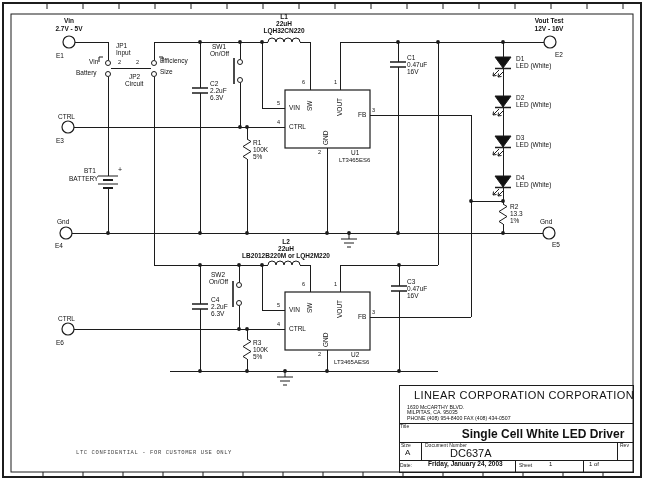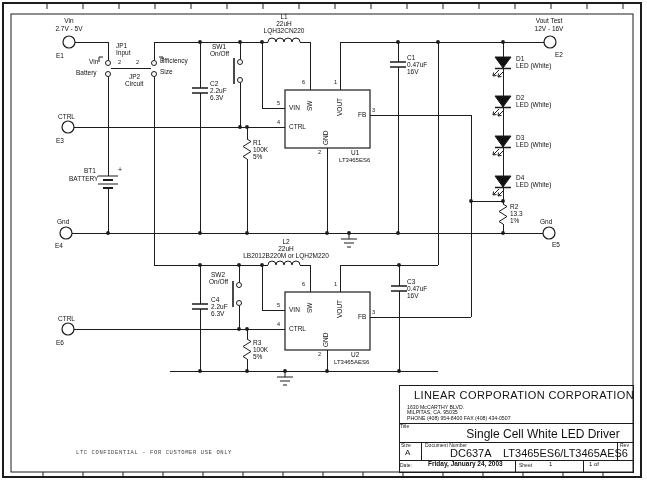--- a/index.html
+++ b/index.html
@@ -1,21 +1,21 @@
 <!DOCTYPE html>
 <html><head>
 <meta charset="utf-8">
 <style>
   html,body{margin:0;padding:0;background:#fff;}
   #sheet{position:relative;width:647px;height:500px;background:#fff;overflow:hidden;
          font-family:"Liberation Sans",sans-serif;color:#111;}
   #gfx{position:absolute;left:0;top:0;}
   .lbl{position:absolute;font:6.5px "Liberation Sans",sans-serif;line-height:1;
        white-space:nowrap;color:#111;}
-  .c{transform:translateX(-50%);}
+  .c{transform:translateX(-50%);font-weight:bold;}
   .pn{font-size:5.5px;}
   .v{position:absolute;font:6.5px "Liberation Sans",sans-serif;line-height:1;white-space:nowrap;
      transform-origin:0 0;transform:rotate(-90deg);color:#111;}
   .tbs{font-size:5px;color:#222;}
   .tbco{font-size:11px;letter-spacing:.4px;color:#111;}
   .tbad{font-size:5.2px;color:#111;}
   .tbtitle{font-size:12px;color:#111;}
   .tbbig{font-size:11px;color:#111;}
   .tbA{font-size:8px;color:#111;}
   .tbdate{font-size:6.5px;font-weight:bold;color:#111;}
@@ -325,21 +325,20 @@
 <div class="lbl tbco" style="left:414px;top:390px">LINEAR CORPORATION CORPORATION</div>
 <div class="lbl tbad" style="left:407px;top:405px">1630 McCARTHY BLVD.</div>
 <div class="lbl tbad" style="left:407px;top:410px">MILPITAS, CA. 95035</div>
 <div class="lbl tbad" style="left:407px;top:416px">PHONE (408) 954-8400  FAX (408) 434-0507</div>
 <div class="lbl tbs" style="left:400px;top:424px">Title</div>
 <div class="lbl tbtitle c" style="left:543px;top:428px">Single Cell White LED Driver</div>
 <div class="lbl tbs" style="left:401px;top:443px">Size</div>
 <div class="lbl tbA" style="left:405px;top:449px">A</div>
 <div class="lbl tbs" style="left:425px;top:443px">Document Number</div>
 <div class="lbl tbbig" style="left:450px;top:448px">DC637A</div>
-<div class="lbl tbbig" style="left:503px;top:448px">LT3465ES6/LT3465AES6</div>
 <div class="lbl tbs" style="left:620px;top:443px">Rev</div>
 <div class="lbl tbs" style="left:400px;top:463px">Date:</div>
 <div class="lbl tbdate" style="left:428px;top:461px">Friday, January 24, 2003</div>
 <div class="lbl tbs" style="left:519px;top:463px">Sheet</div>
 <div class="lbl tbsm" style="left:549px;top:461px">1</div>
 <div class="lbl tbsm" style="left:589px;top:461px">1 of</div>
 
 <div class="lbl conf" style="left:76px;top:449px">LTC CONFIDENTIAL - FOR CUSTOMER USE ONLY</div>
 
 </div>

